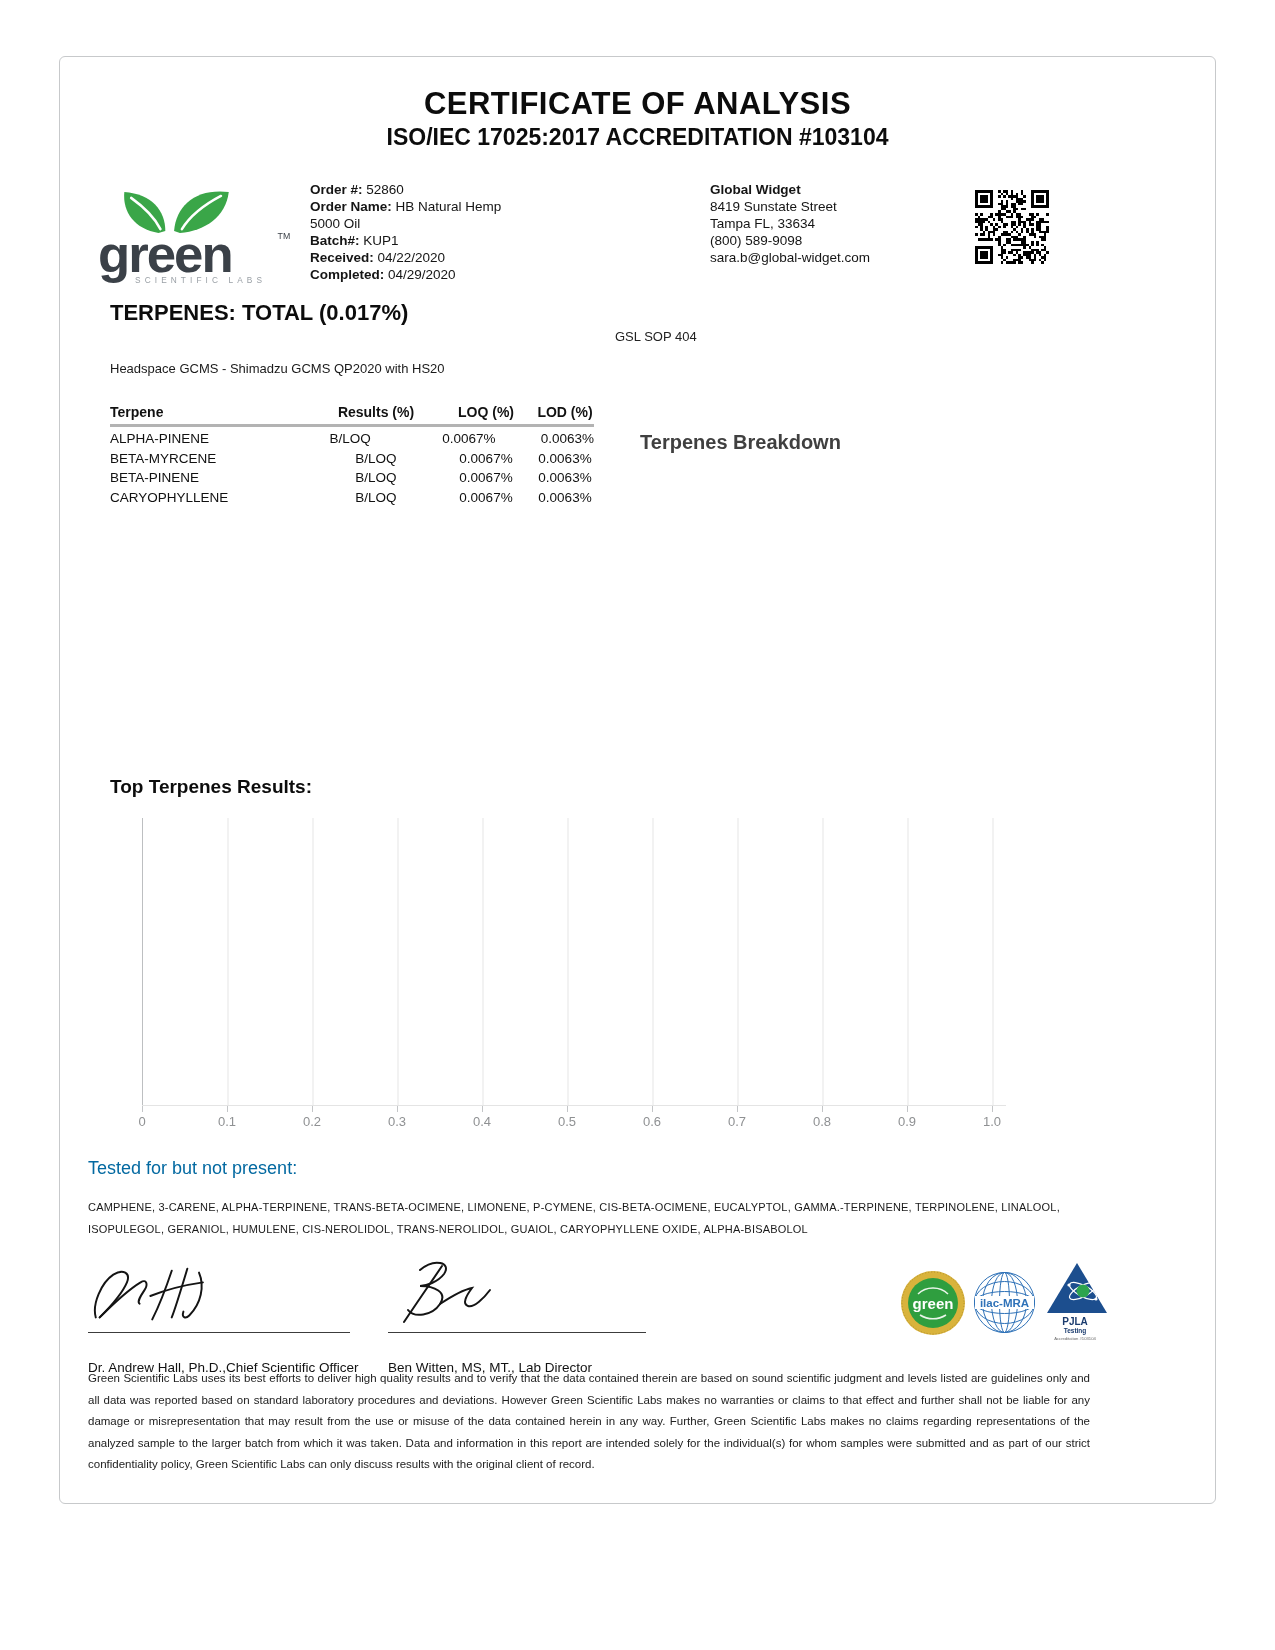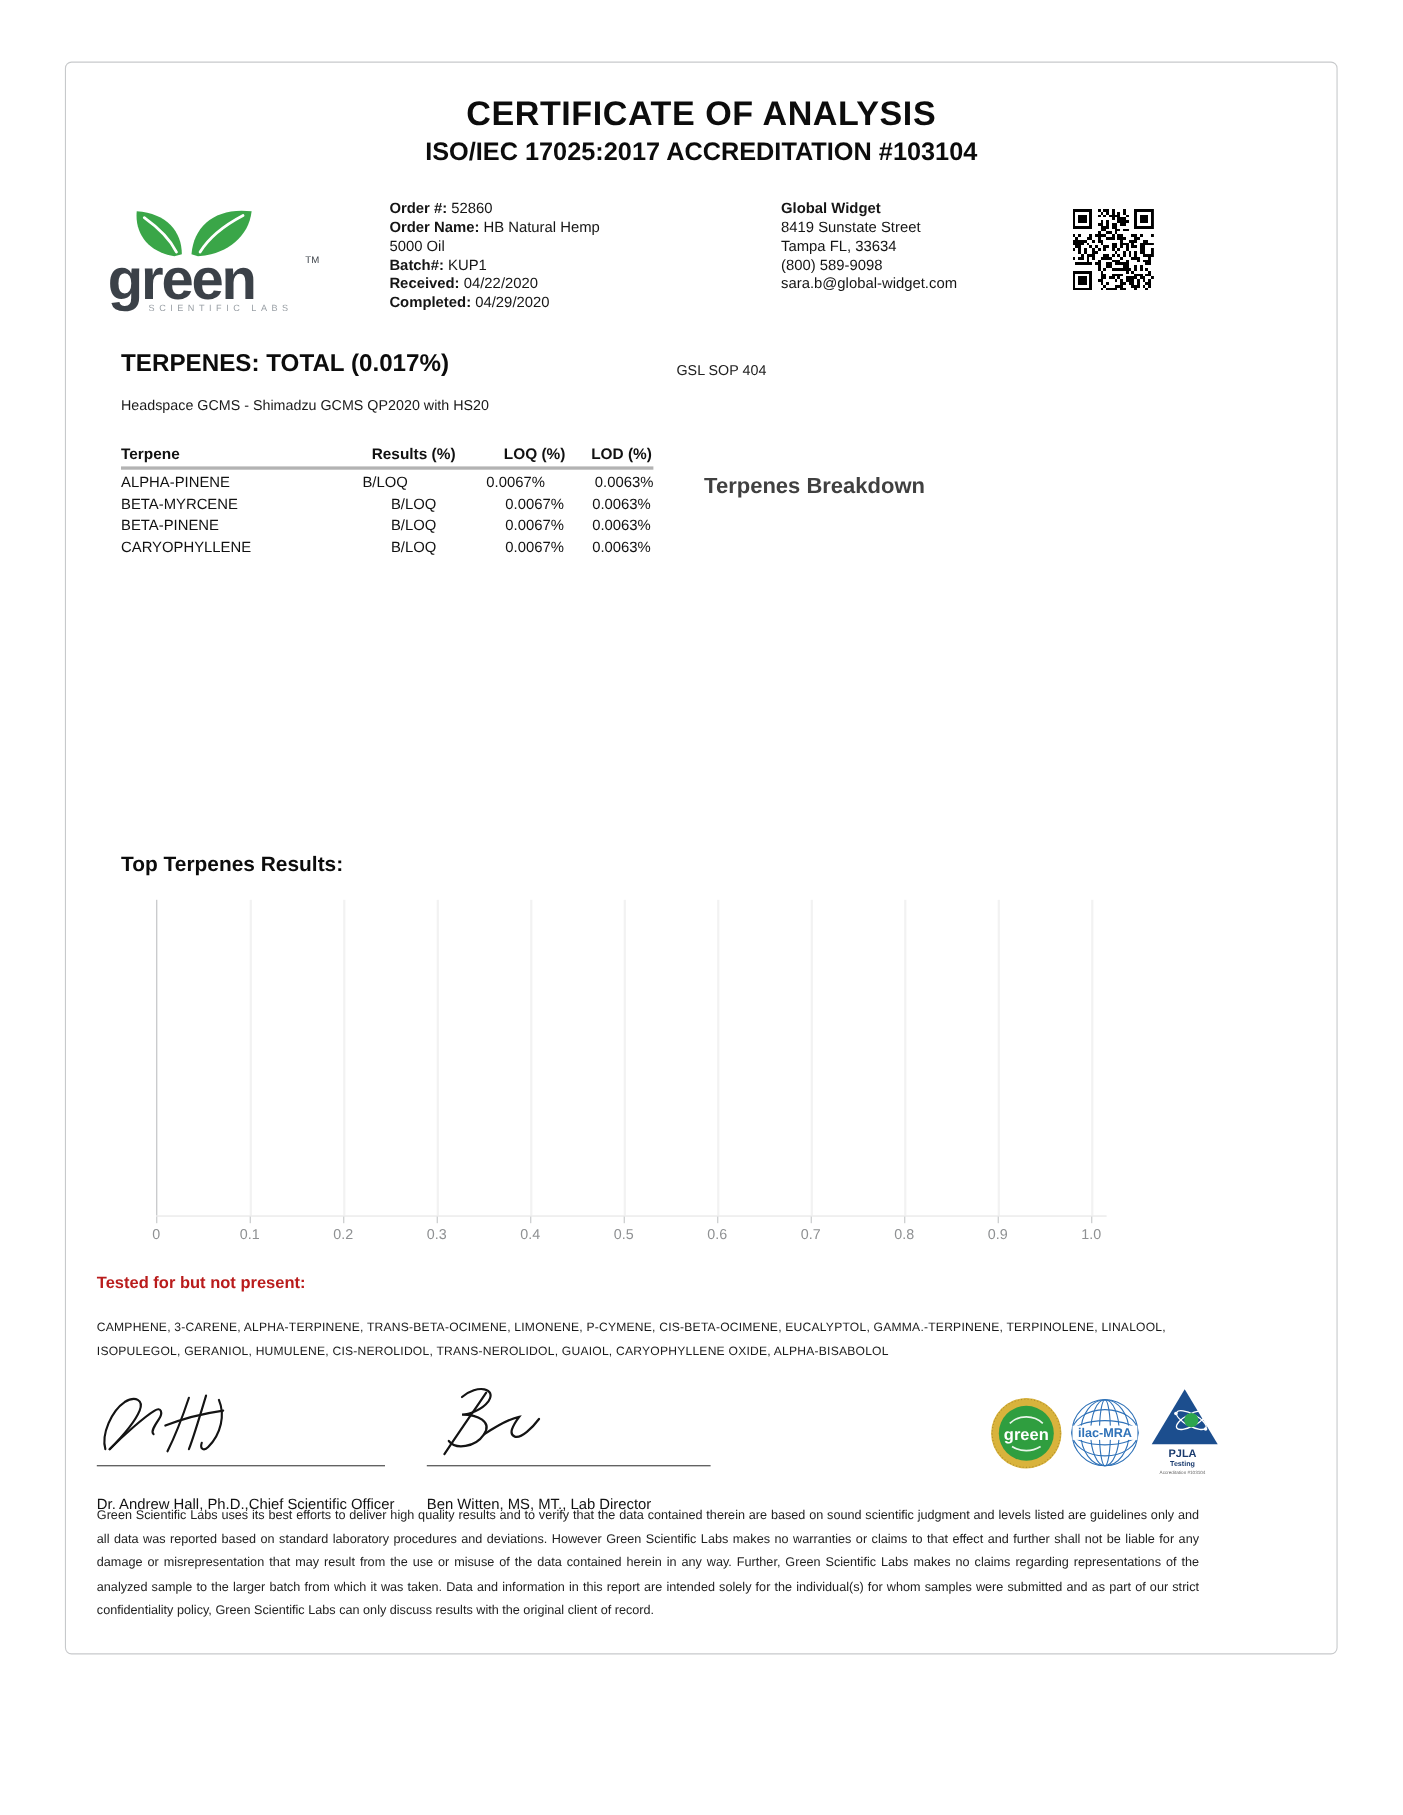--- a/index.html
+++ b/index.html
@@ -12,27 +12,27 @@
            border:1px solid #c7c9cb; border-radius:6px; background:#fff; }
 
   .coa-title { position:absolute; left:0; top:86px; width:100%; text-align:center;
                font-size:31px; font-weight:bold; letter-spacing:.5px; color:#0c0c0c; }
   .coa-subtitle { position:absolute; left:0; top:124px; width:100%; text-align:center;
                   font-size:23px; font-weight:bold; color:#0c0c0c; }
 
   .logo { position:absolute; left:96px; top:184px; width:205px; height:102px; }
 
   .info-block { position:absolute; top:181px; font-size:13.5px; line-height:17px; color:#151515; }
-  .info-order { left:310px; width:200px;margin-left:44px; }
+  .info-order { left:310px; width:200px; }
   .info-client { left:710px; width:260px; }
   .info-block b { font-weight:bold; }
 
   .qr { position:absolute; left:975px; top:190px; width:74px; height:74px; }
 
-  .sec-title { position:absolute; left:110px; top:317px; font-size:22px; font-weight:bold; color:#0c0c0c; }
+  .sec-title { position:absolute; left:110px; top:300px; font-size:22px; font-weight:bold; color:#0c0c0c; }
   .sec-sop { position:absolute; left:615px; top:329px; font-size:13px; color:#222; }
   .sec-method { position:absolute; left:110px; top:361px; font-size:13px; color:#1a1a1a; }
 
   .terp-table { position:absolute; left:110px; top:404px; width:484px; }
   .t-row { display:flex; }
   .t-head { font-size:14px; font-weight:bold; padding-bottom:4px; border-bottom:3px solid #b3b3b3; }
   .t-body .t-row { font-size:13.5px; height:19.5px; line-height:19.5px; }
   .t-body .t-row:first-child { margin-top:2px;gap:33px; }
   .c-terp { width:206px; text-align:left; }
   .c-res  { width:120px; text-align:center; }
@@ -45,21 +45,21 @@
   .chart-title { position:absolute; left:110px; top:776px; font-size:19px; font-weight:bold; color:#0c0c0c; }
 
   .chart { position:absolute; left:142px; top:818px; width:864px; height:330px; }
   .gl { position:absolute; top:0; height:287px; width:2px; background:#f2f2f2; }
   .gl-axis { width:1px; background:#bdbfc1; }
   .x-axis-line { position:absolute; left:0; top:287px; width:864px; height:1px; background:#e4e4e4; }
   .tick { position:absolute; top:288px; width:1px; height:6px; background:#c4c6c8; }
   .tick-label { position:absolute; top:296px; width:40px; text-align:center;
                 font-size:13px; color:#8f9193; }
 
-  .tested-title { position:absolute; left:88px; top:1158px; font-size:15px; font-weight:bold; color:#b91c1c; }
+  .tested-title { position:absolute; left:88px; top:1158px; font-size:18px; font-weight:normal; color:#0369a1; }
   .tested-list { position:absolute; left:88px; top:1196px; width:1005px;
                  font-size:11px; line-height:22px; color:#1a1a1a; letter-spacing:.2px; }
 
   .sig { position:absolute; }
   .sig-1 { left:88px; top:1260px; width:185px; height:72px; }
   .sig-2 { left:390px; top:1256px; width:160px; height:76px; }
   .sig-line { position:absolute; top:1332px; height:0; border-top:1.5px solid #3c3c3c; }
   .sig-line-1 { left:88px; width:262px; }
   .sig-line-2 { left:388px; width:258px; }
   .sig-label { position:absolute; top:1340px; font-size:13.5px; color:#111;margin-top:20px; }

